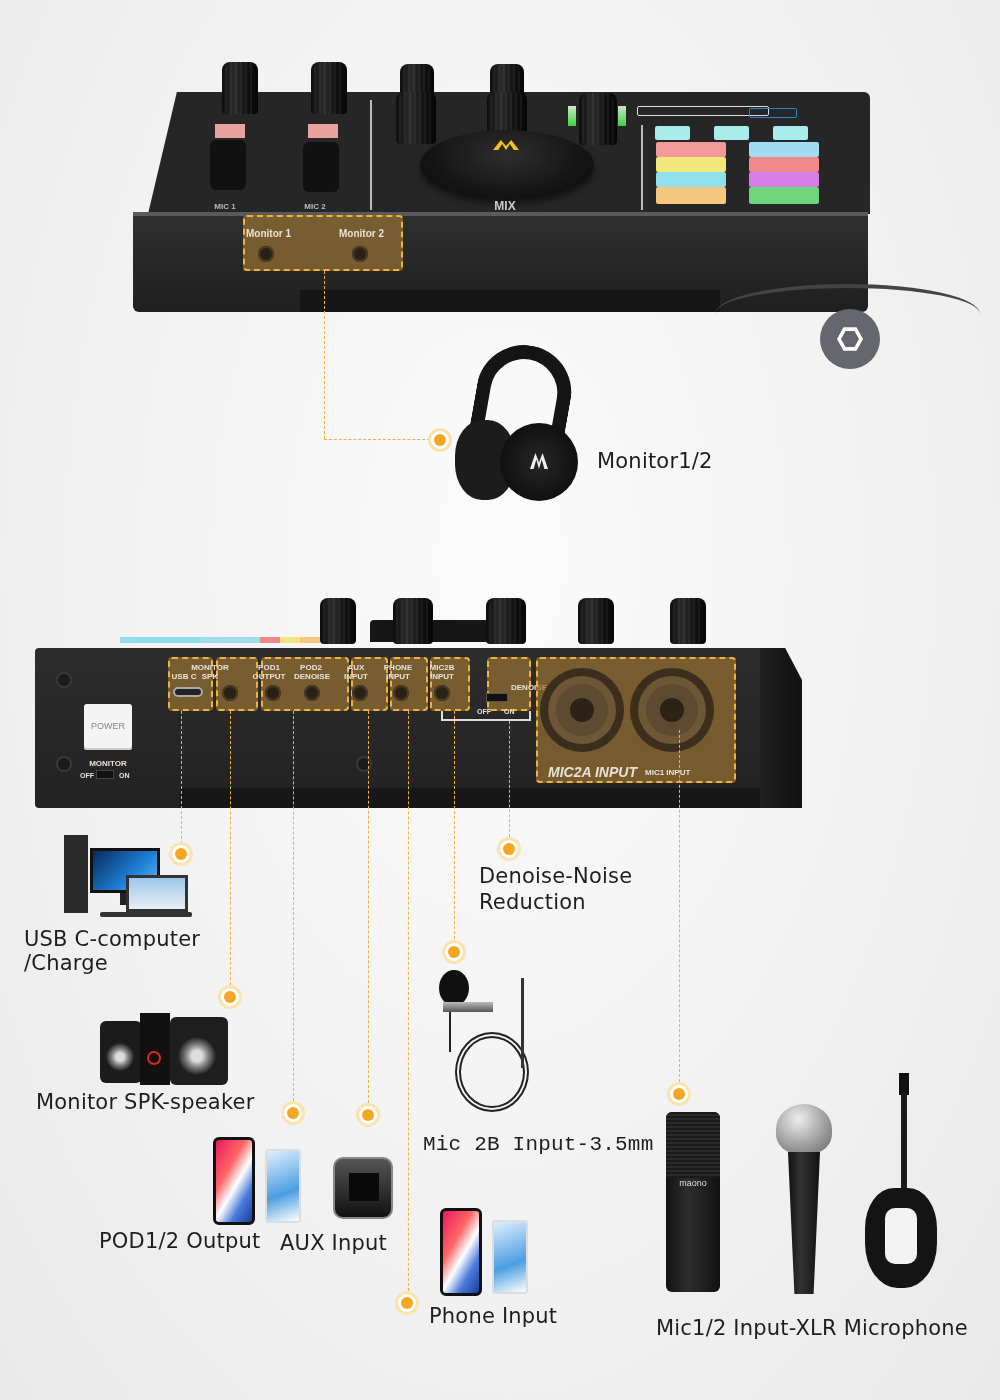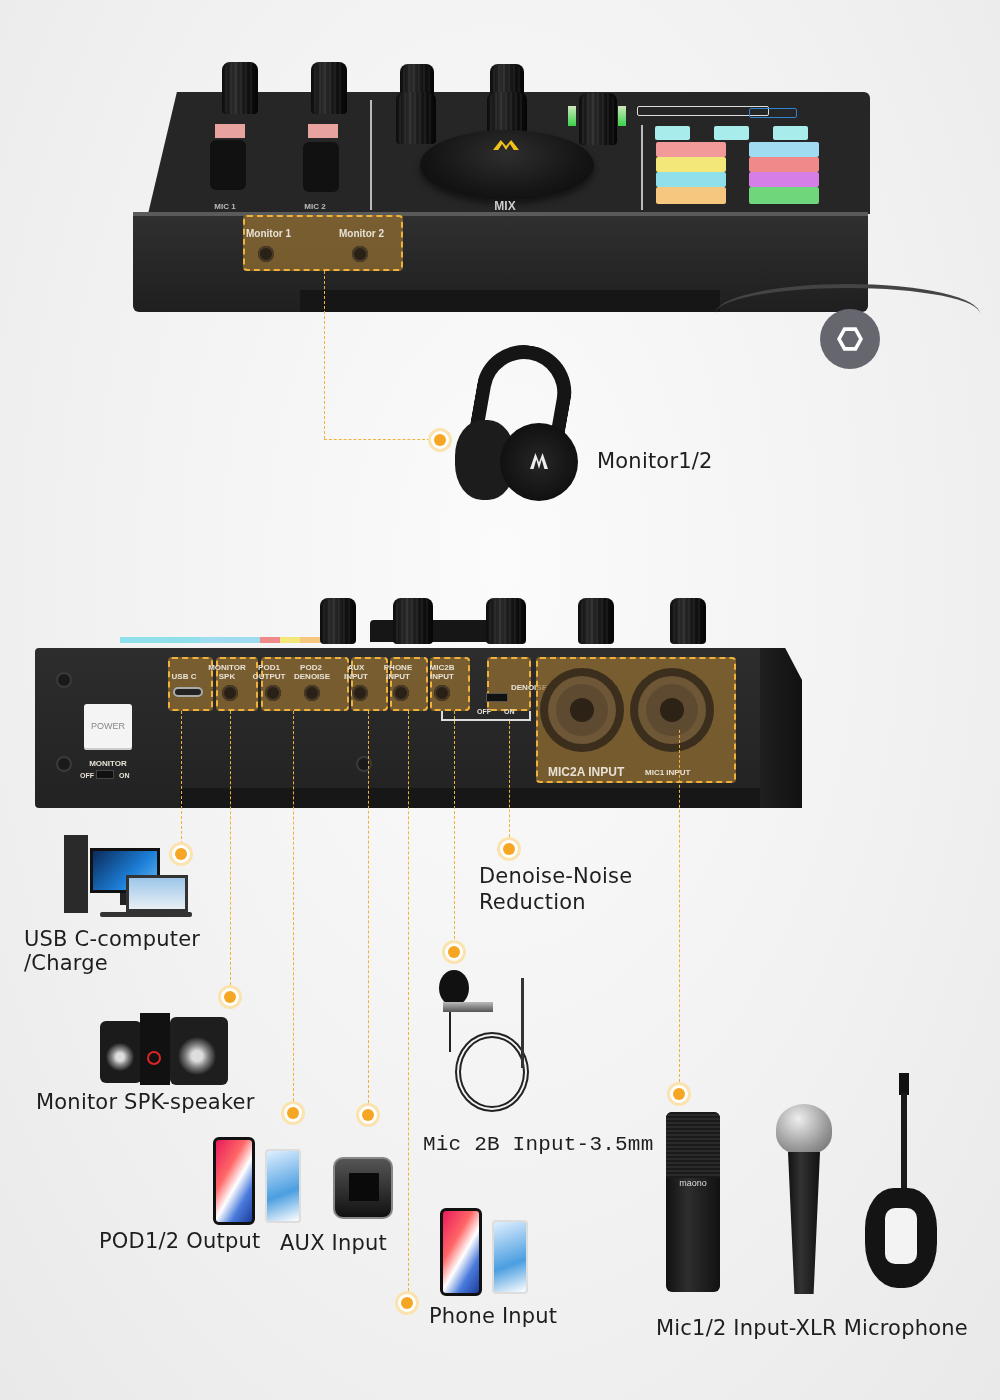--- a/index.html
+++ b/index.html
@@ -127,21 +127,21 @@
   <div class="abs port-label" style="left:80px;top:169px;width:56px;font-size:8px;">MONITOR</div>
   <div class="abs port-label" style="left:80px;top:181px;font-size:7px;">OFF</div>
   <div class="abs" style="left:96px;top:180px;width:18px;height:9px;background:#111;border:1px solid #444;"></div>
   <div class="abs port-label" style="left:119px;top:181px;font-size:7px;">ON</div>
 
   <div class="hl" style="left:168px;top:67px;width:45px;height:54px;"></div>
   <div class="abs" style="left:173px;top:97px;width:30px;height:10px;border:2px solid #aaa;border-radius:6px;background:#222;"></div>
   <div class="port-label" style="left:168px;top:82px;width:32px;">USB C</div>
 
   <div class="hl" style="left:216px;top:67px;width:42px;height:54px;"></div>
-  <div class="port-label" style="left:207px;top:73px;width:40px;white-space:normal;">MONITOR SPK</div>
+  <div class="port-label" style="left:190px;top:73px;width:40px;white-space:normal;">MONITOR SPK</div>
   <div class="jack" style="left:222px;top:95px;"></div>
 
   <div class="hl" style="left:261px;top:67px;width:88px;height:54px;"></div>
   <div class="port-label" style="left:252px;top:73px;width:34px;white-space:normal;">POD1 OUTPUT</div>
   <div class="jack" style="left:265px;top:95px;"></div>
   <div class="port-label" style="left:294px;top:73px;width:34px;white-space:normal;">POD2 DENOISE</div>
   <div class="jack" style="left:304px;top:95px;"></div>
 
   <div class="hl" style="left:351px;top:67px;width:37px;height:54px;"></div>
   <div class="port-label" style="left:343px;top:73px;width:26px;white-space:normal;">AUX INPUT</div>
@@ -162,21 +162,21 @@
   <div class="port-label" style="left:477px;top:117px;font-size:7px;">OFF</div>
   <div class="port-label" style="left:504px;top:117px;font-size:7px;">ON</div>
 
   <div class="hl" style="left:536px;top:67px;width:200px;height:126px;"></div>
   <div class="abs" style="left:540px;top:78px;width:84px;height:84px;border-radius:50%;background:#5e4a30;box-shadow:inset 0 0 0 8px #3c2e1c, inset 0 0 0 16px #6e5736;">
     <div class="abs" style="left:30px;top:30px;width:24px;height:24px;background:#2c2216;border-radius:50%;"></div>
   </div>
   <div class="abs" style="left:630px;top:78px;width:84px;height:84px;border-radius:50%;background:#5e4a30;box-shadow:inset 0 0 0 8px #3c2e1c, inset 0 0 0 16px #6e5736;">
     <div class="abs" style="left:30px;top:30px;width:24px;height:24px;background:#2c2216;border-radius:50%;"></div>
   </div>
-  <div class="port-label" style="left:548px;top:178px;font-size:12px;">MIC2A INPUT</div>
+  <div class="port-label" style="left:548px;top:178px;font-size:14px;font-style:italic;">MIC2A INPUT</div>
   <div class="port-label" style="left:645px;top:178px;font-size:8px;">MIC1 INPUT</div>
 </div>
 
 <div class="vline" style="left:181px;top:711px;height:133px;"></div>
 <div class="dot" style="left:169px;top:842px;"></div>
 
 <div class="vline" style="left:230px;top:711px;height:274px;"></div>
 <div class="dot" style="left:218px;top:985px;"></div>
 
 <div class="vline" style="left:293px;top:711px;height:390px;"></div>

